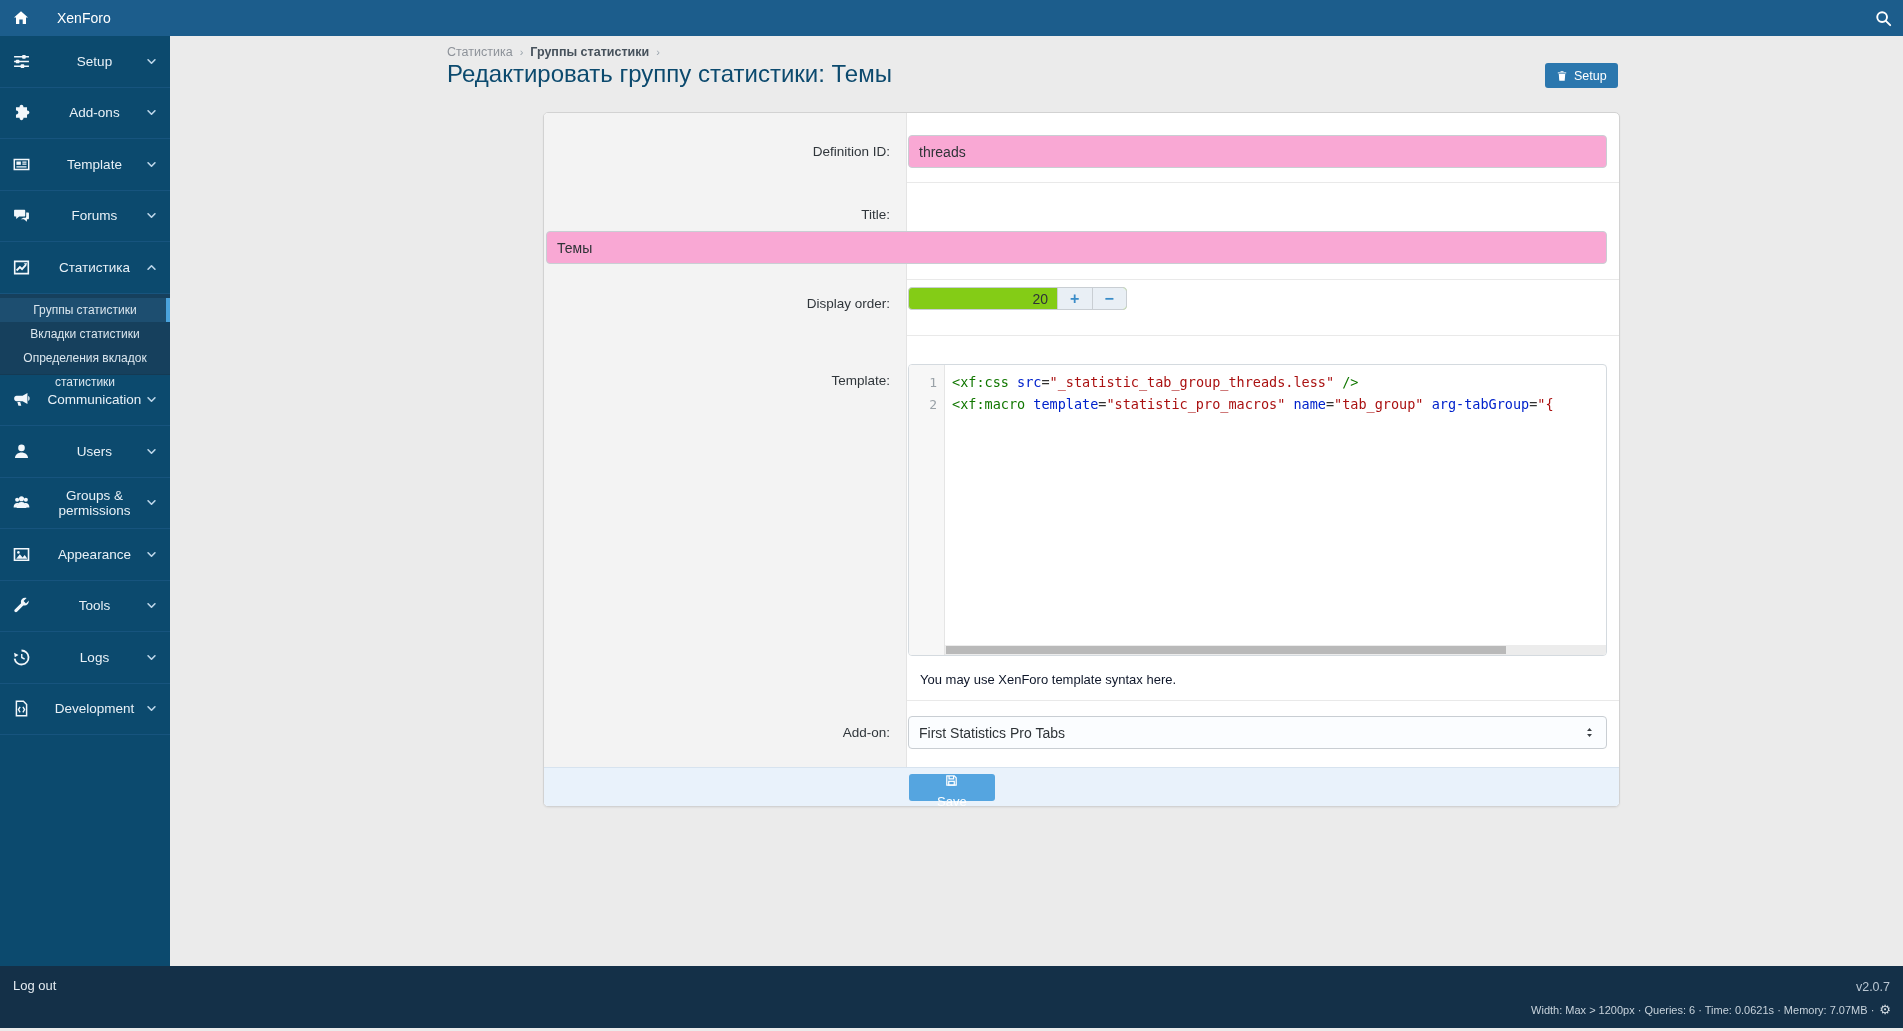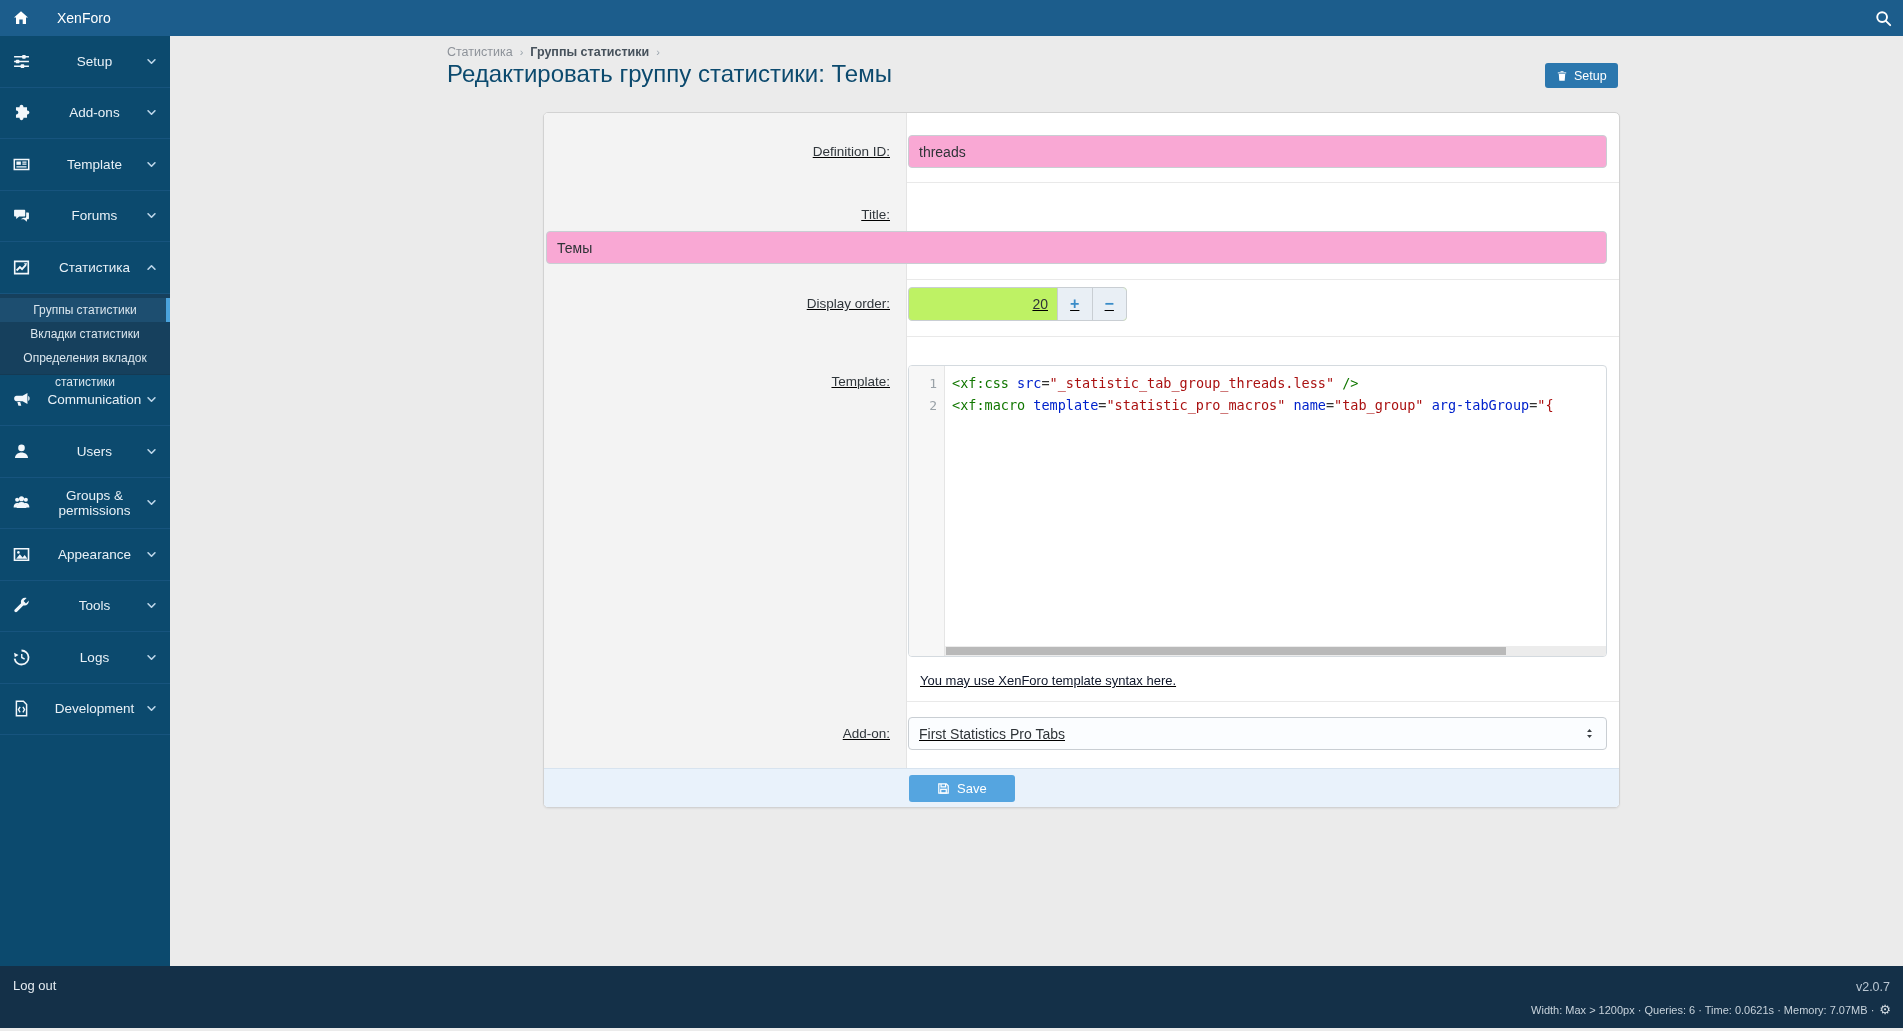--- a/index.html
+++ b/index.html
@@ -46,53 +46,53 @@
   .crumb.strong { color:#47525c; font-weight:bold; }
   .crumb-sep { color:#9aa4ad; font-size:11px; }
   .page-title { position:absolute; left:233px; top:24px; font-size:24px; font-weight:400; color:#0c4a6e; }
   .delete-btn { position:absolute; left:1331px; top:27px; height:25px; background:#2b77ae; color:#fff; border:none; border-radius:3px; font-size:12.5px; font-family:inherit; display:flex; align-items:center; gap:6px; padding:0 11px; cursor:pointer; }
   .delete-btn svg { width:12px; height:12px; }
 
   
   .form-card { position:absolute; left:329px; top:76px; width:1077px; box-sizing:border-box; background:#fff; border:1px solid #d2d2d2; border-radius:5px; box-shadow:0 1px 2px rgba(0,0,0,.06); overflow:hidden; }
   .form-body { position:relative; }
   .form-body::before { content:""; position:absolute; left:0; top:0; bottom:0; width:362px; background:#f3f3f3; border-right:1px solid #e4e4e4; }
-  .fr { display:flex; position:relative;text-decoration:underline; }
+  .fr { display:flex; position:relative; }
   .fr.sep::after { content:""; position:absolute; left:363px; right:0; bottom:0; height:1px; background:#e9e9e9; }
   .lbl { width:362px; box-sizing:border-box; text-align:right; padding-right:16px; font-size:13.5px; color:#30363b; line-height:33px; position:relative; }
   .ctl { flex:1; box-sizing:border-box; padding-left:2px; padding-right:12px; position:relative; }
   .r-def   { padding:22px 0 15px; }
   .r-title { padding:15px 0 16px;flex-direction:column; }
   .r-order { padding:7px 0 16px; }
   .r-tpl   { padding:28px 0 14px; }
   .r-addon { padding:15px 0 18px; }
 
   .txt { width:100%; height:33px; box-sizing:border-box; border:1px solid #c9ced3; border-radius:4px; background:#f9a8d4; padding:0 10px; font-size:14px; color:#2e3337; font-family:inherit; }
 
-  .spin { display:flex; width:219px; height:34px; box-sizing:border-box; border:1px solid #c9ced3; border-radius:4px; overflow:hidden; background:#bef264; }
+  .spin { display:flex; width:219px; height:23px; box-sizing:border-box; border:1px solid #c9ced3; border-radius:4px; overflow:hidden; background:#84cc16; }
   .spin input { width:148px; box-sizing:border-box; border:none; background:transparent; text-align:right; padding:0 9px; font-size:14px; color:#2e3337; font-family:inherit; }
   .sp-btn { width:35px; border-left:1px solid #c9ced3; background:#e9eff5; color:#3a8cc8; font-size:16px; font-weight:bold; display:flex; align-items:center; justify-content:center; cursor:pointer; user-select:none; }
 
   .editor { position:relative; height:290px; border:1px solid #d4dadf; border-radius:4px; background:#fff; overflow:hidden; }
   .gutter { position:absolute; left:0; top:0; bottom:0; width:36px; box-sizing:border-box; background:#f7f7f7; border-right:1px solid #e5e5e5; padding-top:7px; }
   .ln { height:21.5px; line-height:21.5px; text-align:right; padding-right:7px; color:#9aa2a8; font-family:"DejaVu Sans Mono", monospace; font-size:13px; }
   .code { position:absolute; left:37px; top:0; right:0; bottom:0; padding:7px 0 0 6px; font-family:"DejaVu Sans Mono", monospace; font-size:13.5px; white-space:pre; overflow:hidden; }
   .cm-line { height:21.5px; line-height:21.5px; }
   .tk-tag { color:#117700; } .tk-attr { color:#0022cc; } .tk-string { color:#aa1111; } .tk-plain { color:#303030; }
   .hscroll { position:absolute; left:36px; right:0; bottom:0; height:10px; background:#ececec; cursor:pointer; }
   .hthumb { position:absolute; left:1px; top:1px; height:8px; width:560px; background:#b9b9b9; cursor:grab; }
 
   .hint { margin-top:16px; font-size:13px; color:#0f172a;padding-left:12px; }
 
   .select { width:100%; height:33px; box-sizing:border-box; border:1px solid #c9ced3; border-radius:4px; background:#fbfdff; display:flex; align-items:center; padding:0 10px; font-size:14px; color:#2e3337; cursor:pointer; }
   .sel-arrow { margin-left:auto; color:#3a3f44; display:flex; }
   .sel-arrow svg { width:13px; height:13px; }
 
   .save-row { height:38px; background:#e9f2fb; border-top:1px solid #d7e3ef; display:flex; align-items:center; padding-left:365px; }
-  .save-btn { height:27px; background:#55a5e0; color:#fff; border:none; border-radius:3px; font-size:13px; font-family:inherit; display:flex; align-items:center; gap:7px; padding:0 28px; cursor:pointer; }
+  .save-btn { height:27px; background:#55a5e0; color:#fff; border:none; border-radius:3px; font-size:13px; font-family:inherit; display:flex; align-items:center; gap:7px; padding:0 28px; cursor:pointer;flex-direction:column; }
   .save-btn svg { width:13px; height:13px; }
 </style>
 </head>
 <body>
 
 <div class="topbar">
   <span class="home-btn icon">
     <svg viewBox="0 0 16 16" fill="currentColor">
         <path d="M8 1.2 15 7.4h-2v6.6H9.7V9.6H6.3V14H3V7.4H1z"></path>
       </svg>

